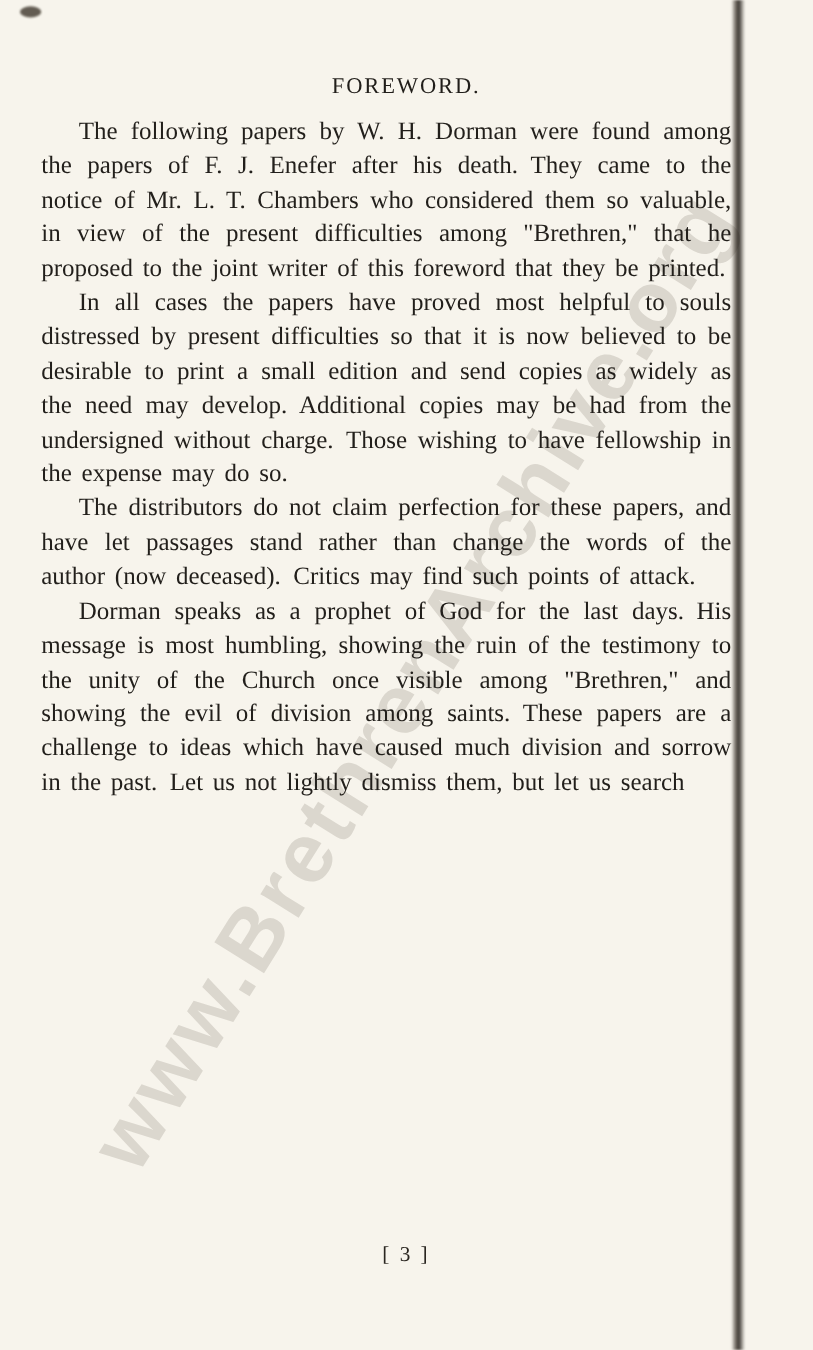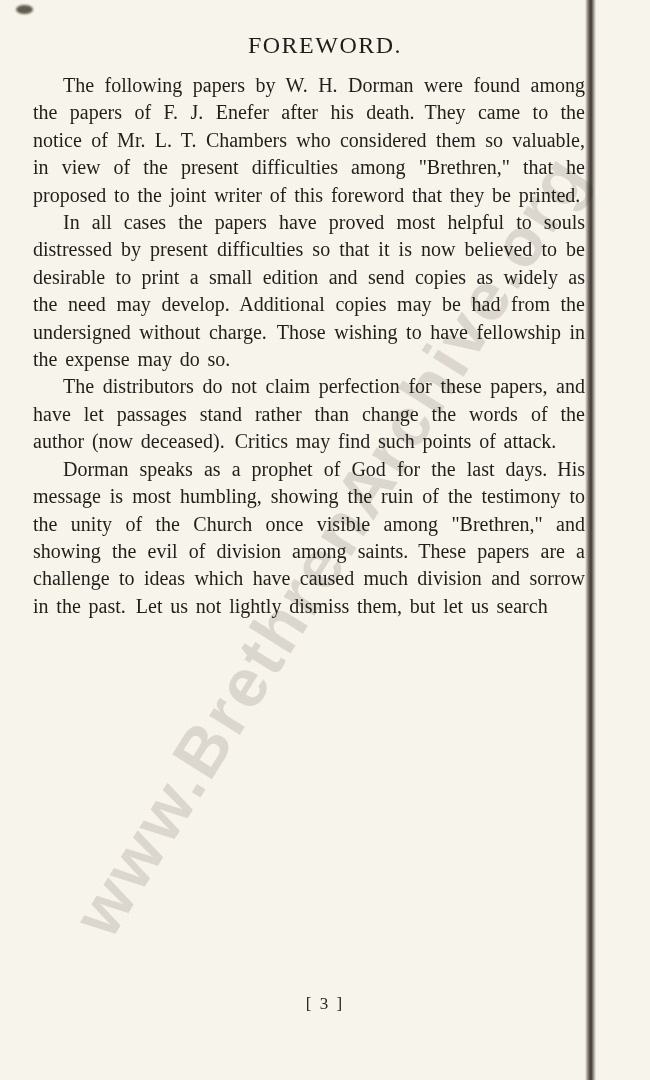--- a/index.html
+++ b/index.html
@@ -34,23 +34,23 @@
     white-space: nowrap;
     color: rgba(138, 132, 120, 0.26);
     z-index: 0;
     user-select: none;
     pointer-events: none;
   }
   .title {
     position: relative;
     z-index: 1;
     margin: 0;
-    padding-top: 32px;
+    padding-top: 58px;
     text-align: center;
-    font-size: 24px;
+    font-size: 18px;
     font-weight: normal;
     letter-spacing: 1.5px;
     color: #211e1a;
   }
   .content {
     position: relative;
     z-index: 1;
     margin: 13px 0 0 33px;
     width: 552px;
     font-size: 20px;

